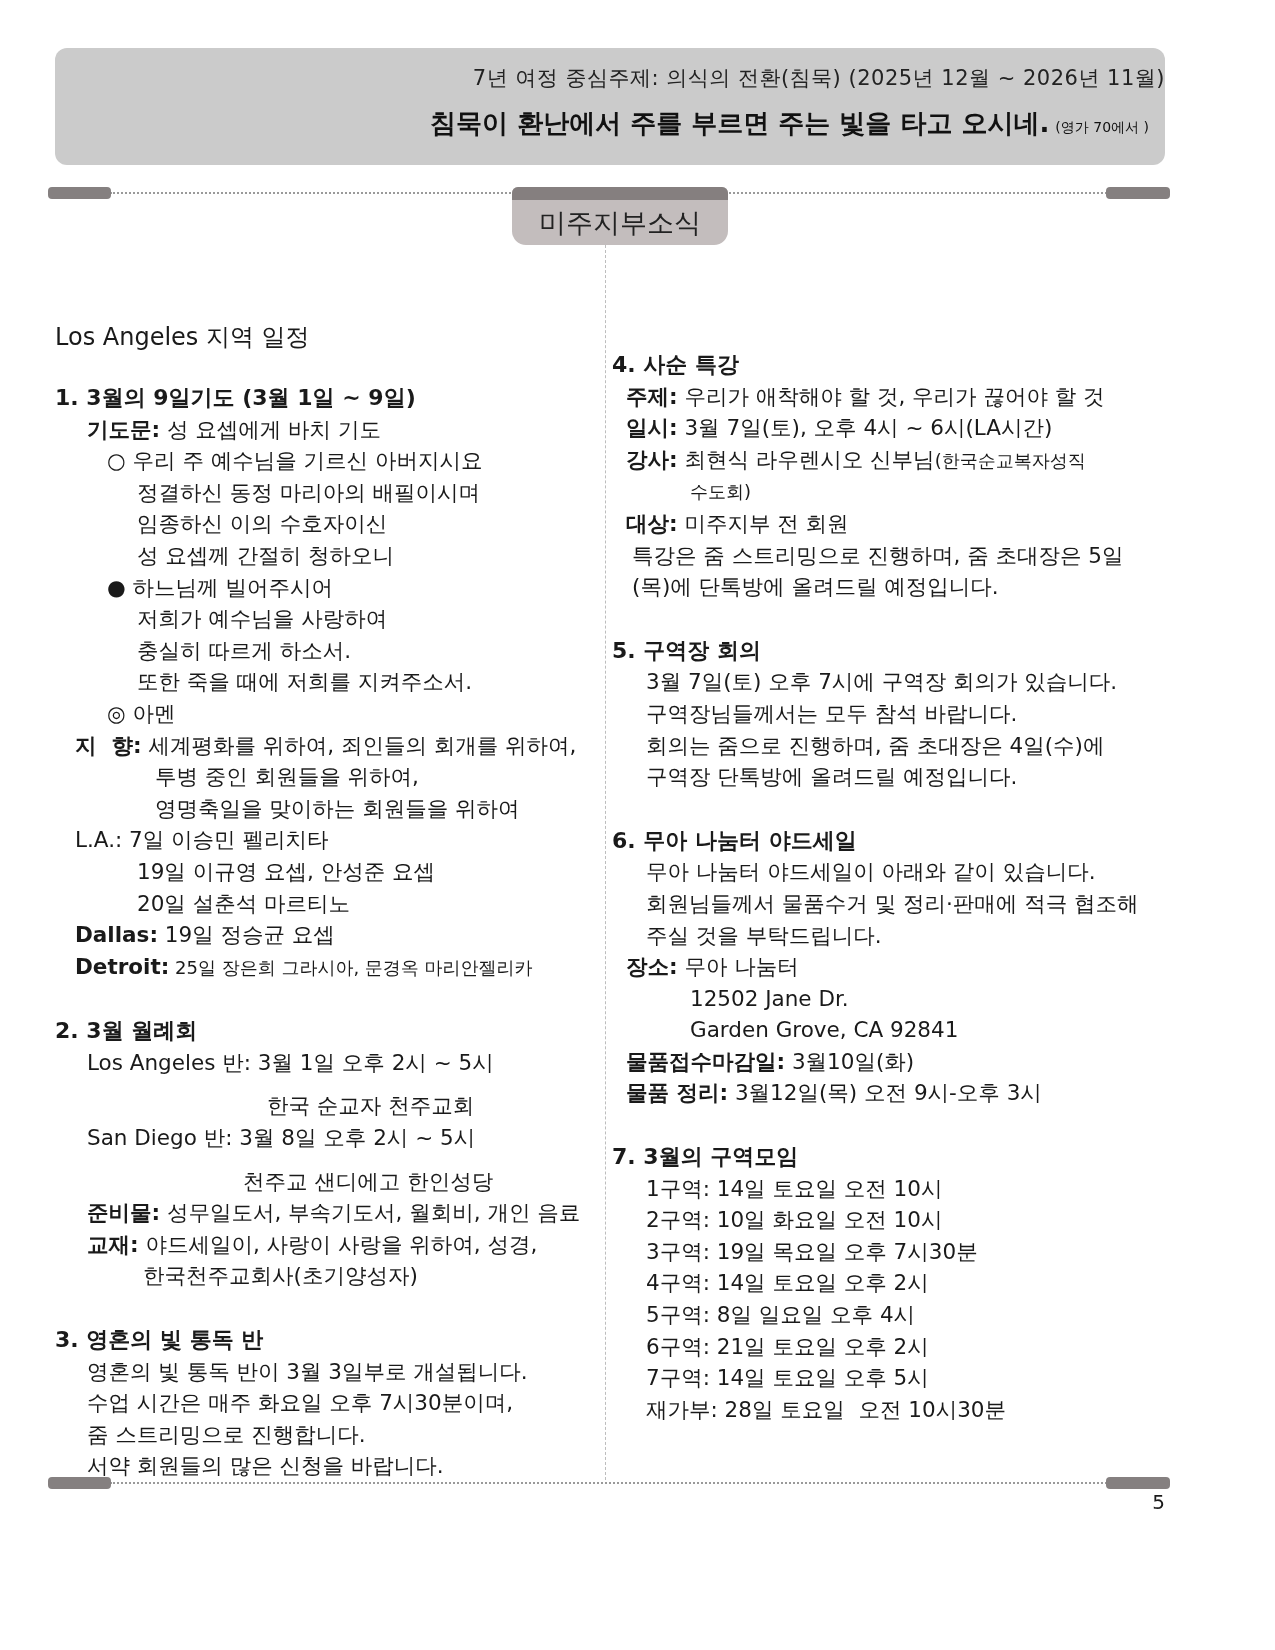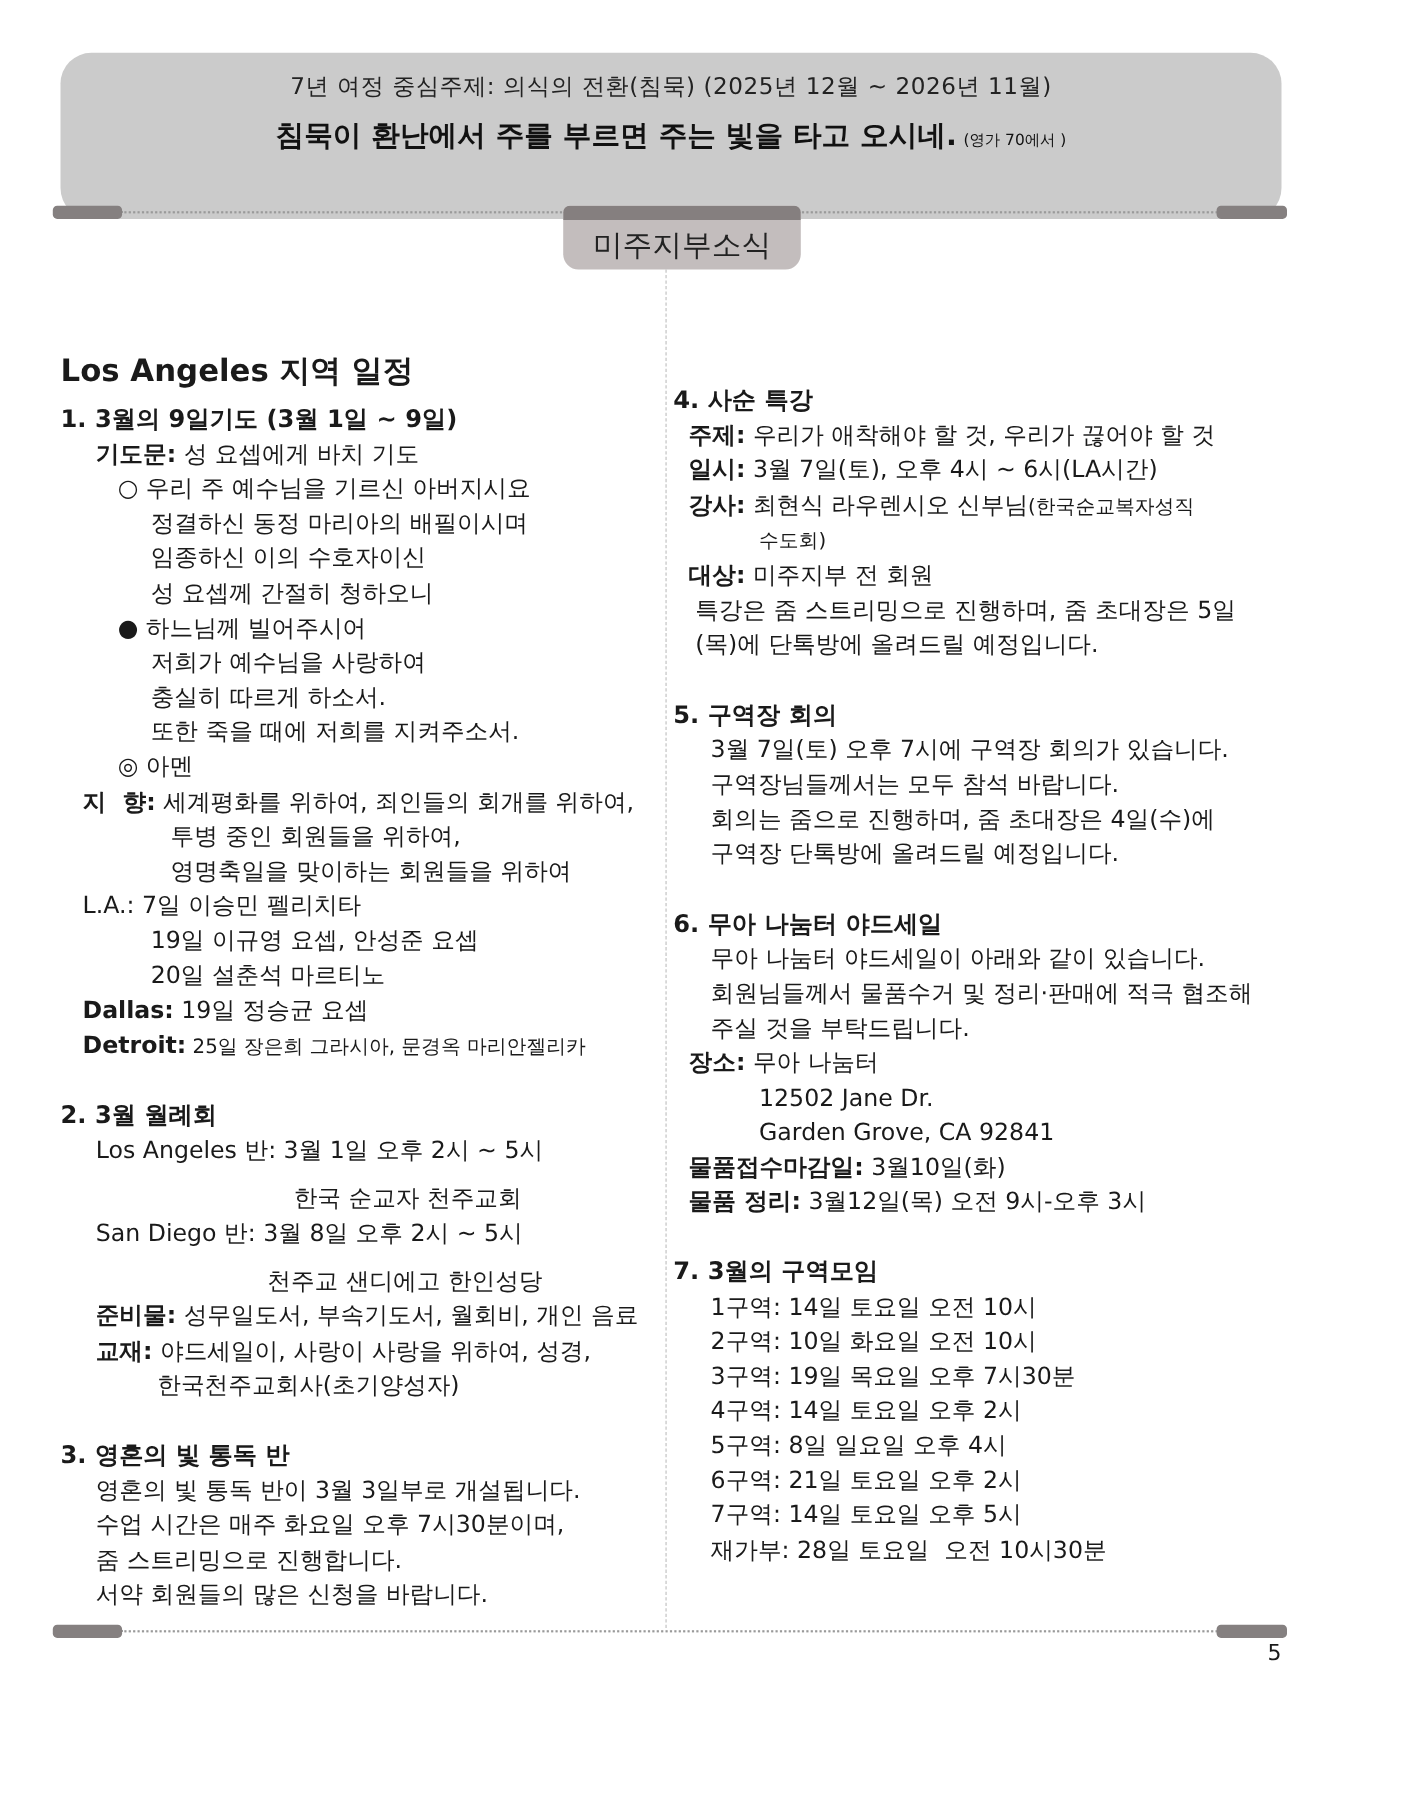--- a/index.html
+++ b/index.html
@@ -1,45 +1,45 @@
 <!DOCTYPE html>
 <html><head>
 <meta charset="utf-8">
 <style>
   * { box-sizing: border-box; margin: 0; padding: 0; }
   html, body { width: 1275px; height: 1650px; background: #ffffff; overflow: hidden; }
   body { position: relative; font-family: "DejaVu Sans", "Liberation Sans", sans-serif; color: #1a1a1a; }
 
   .banner {
-    position: absolute; left: 55px; top: 48px; width: 1110px; height: 151px;
-    background: #cbcbcb; border-radius: 28px;
-    text-align: center;
+    position: absolute; left: 55px; top: 48px; width: 1110px; height: 117px;
+    background: #cbcbcb; border-radius: 12px;
+    text-align: right;
   }
   .banner .line1 { position: absolute; top: 16px; left: 0; right: 0; font-size: 21px; letter-spacing: 0.5px; color: #222; }
-  .banner .line2 { position: absolute; top: 58px; left: 0; right: 0; font-size: 26px; font-weight: bold; color: #111; }
+  .banner .line2 { position: absolute; top: 58px; left: 0; right: 16px; font-size: 26px; font-weight: bold; color: #111; }
   .banner .line2 .src { font-size: 14px; font-weight: normal; margin-left: 6px; }
 
   .rule { position: absolute; border-top: 2px dotted #9a9a9a; height: 0; }
   .tab-bar { position: absolute; background: #858080; border-radius: 4px; height: 12px; }
 
   .section-title {
     position: absolute; left: 512px; top: 187px; width: 216px; height: 58px;
     background: #c3bdbd; border-radius: 6px 6px 14px 14px; overflow: hidden;
     text-align: center;
   }
   .section-title .top-strip { position: absolute; left: 0; top: 0; right: 0; height: 13px; background: #857f7f; }
   .section-title .label { position: absolute; left: 0; right: 0; top: 18px; font-size: 27px; color: #222; }
 
   .divider { position: absolute; left: 605px; top: 245px; height: 1235px; border-left: 1px dashed #bdbdbd; }
 
   .col { position: absolute; font-size: 21.5px; line-height: 31.6px; }
   .col-left { left: 55px; top: 320px; width: 545px; }
   .col-right { left: 612px; top: 349px; width: 560px; }
 
-  .h-region { font-size: 28px; line-height: 34px; margin-bottom: 12px; font-weight: bold; }
+  .h-region { font-size: 24px; line-height: 34px; margin-bottom: 28px; }
   .h-item { font-weight: bold; font-size: 22px; }
   .gap { height: 32px; }
   .b { font-weight: bold; }
   .ind1 { padding-left: 32px; }
   .ind1r { padding-left: 14px; }
   .ind2 { padding-left: 52px; }
   .ind3 { padding-left: 82px; }
   .ind4 { padding-left: 100px; }
   .ind5 { padding-left: 188px; margin-top: 12px; }
   .ind7 { padding-left: 78px; }

